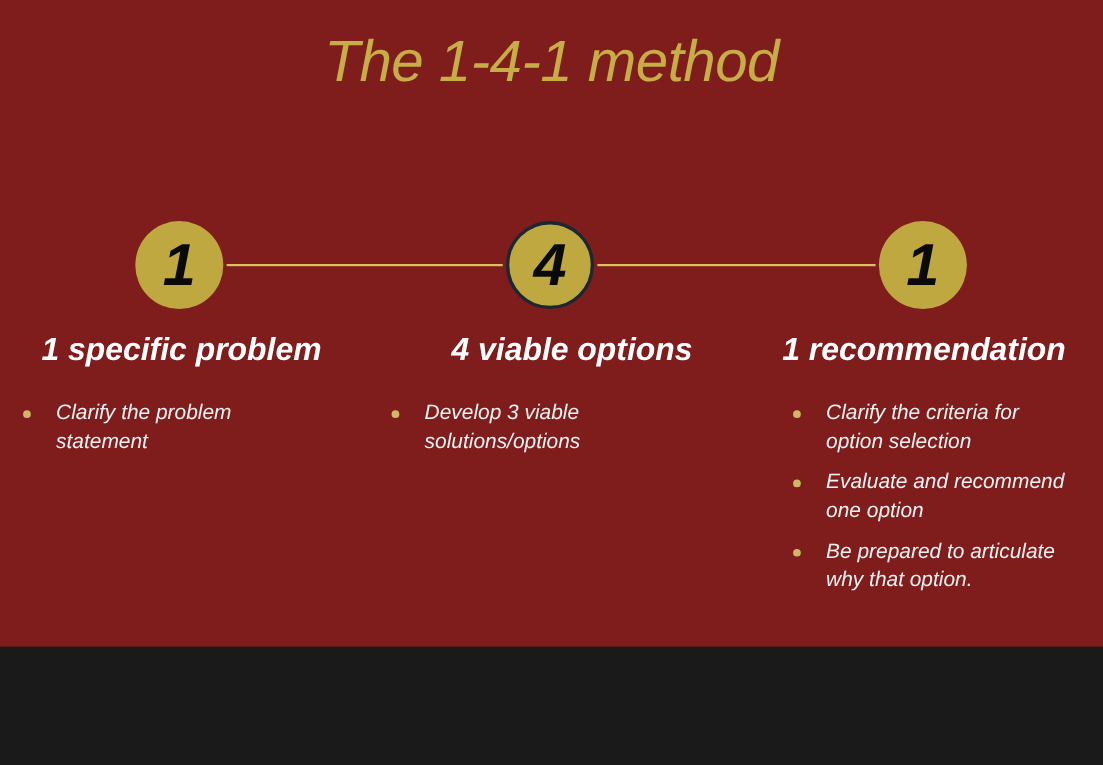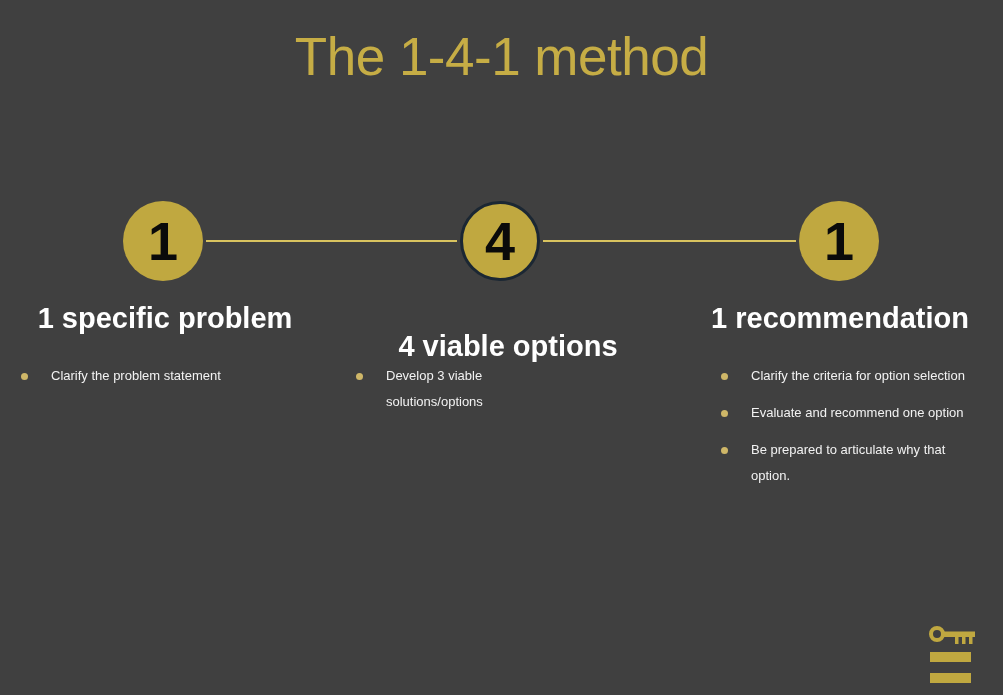--- a/index.html
+++ b/index.html
@@ -2,23 +2,24 @@
 <html><head>
 <meta charset="utf-8">
 <style>
   * { margin: 0; padding: 0; box-sizing: border-box; }
   html, body { background: #1a1a1a; }
   body { font-family: "Liberation Sans", "DejaVu Sans", sans-serif; }
 
   .slide {
     position: relative;
     width: 1003px;
-    height: 695px;
-    background: #404040;
+    height: 588px;
+    background: #7f1d1d;
     overflow: hidden;
+    font-style: italic;
   }
 
   .slide-title {
     position: absolute;
     top: 26px;
     left: 0;
     width: 100%;
     text-align: center;
     font-size: 53px;
     font-weight: 400;
@@ -56,37 +57,37 @@
 
   .step-heading {
     position: absolute;
     top: 302px;
     text-align: center;
     font-size: 29px;
     font-weight: 700;
     color: #ffffff;
   }
   .step-heading-1 { left: 20px;  width: 290px; }
-  .step-heading-2 { left: 358px; width: 300px; margin-top: 28px; }
+  .step-heading-2 { left: 370px; width: 300px; }
   .step-heading-3 { left: 690px; width: 300px; }
 
   .bullets {
     position: absolute;
     top: 363px;
     list-style: none;
   }
   .bullets-1 { left: 20px;  width: 262px; }
   .bullets-2 { left: 355px; width: 222px; }
   .bullets-3 { left: 720px; width: 252px; }
 
   .bullets li {
     position: relative;
     padding-left: 31px;
     margin-bottom: 11px;
-    font-size: 13px;
+    font-size: 19px;
     line-height: 26px;
     color: #F2F2F2;
   }
   .bullet-dot {
     position: absolute;
     left: 1px;
     top: 10px;
     width: 7px;
     height: 7px;
     border-radius: 50%;

